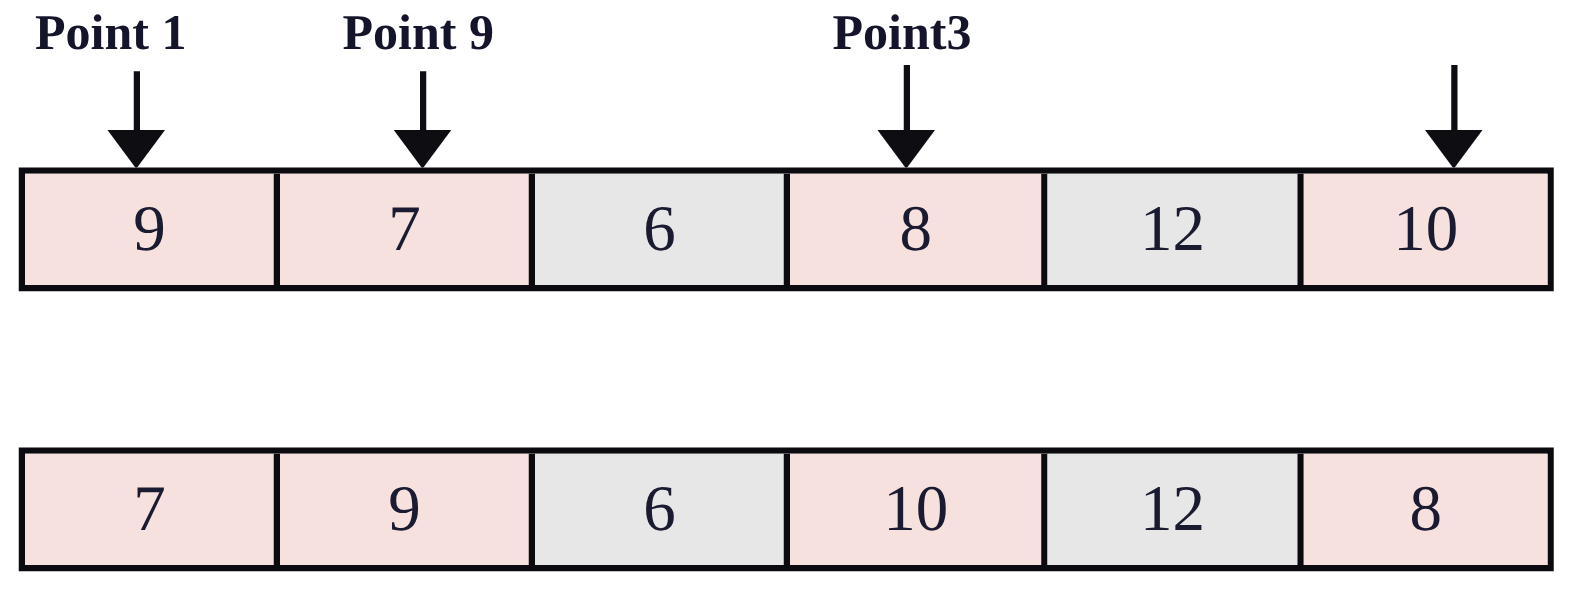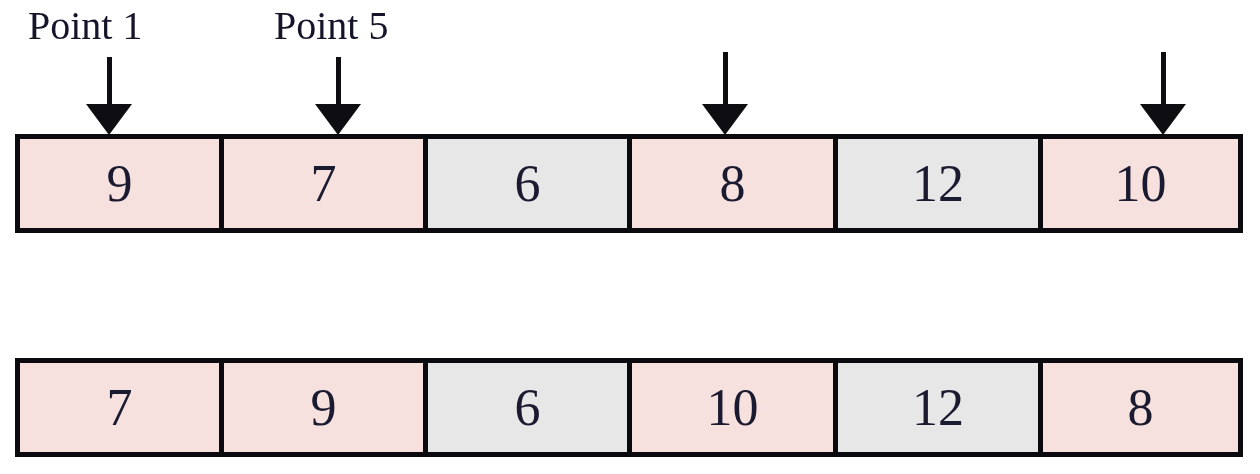--- a/index.html
+++ b/index.html
@@ -21,21 +21,21 @@
     height: 474px;
     background: #ffffff;
   }
 
   
   .point-label {
     position: absolute;
     font-family: "Liberation Serif", "DejaVu Serif", serif;
     font-size: 40px;
     line-height: 44px;
-    font-weight: 400;
+    font-weight: 700;
     color: #14142a;
     white-space: nowrap;
     letter-spacing: 0px;
   }
 
   
   .arrow {
     position: absolute;
     width: 46px;
   }
@@ -81,21 +81,22 @@
   }
   .cell.fill-pink { background: #f7e1de; }
   .cell.fill-gray { background: #e7e7e7; }
 </style>
 </head>
 <body>
 
 <div id="canvas">
 
   <div class="point-label" style="left:28px; top:4px;">Point 1</div>
-  <div class="point-label" style="left:274px; top:4px;">Point 5</div>
+  <div class="point-label" style="left:274px; top:4px;">Point 9</div>
+  <div class="point-label" style="left:666px; top:4px;">Point3</div>
 
   <div class="arrow" style="left:86px; top:57px; height:78px;">
     <div class="shaft" style="height:50px;"></div>
     <div class="head" style="top:47px;"></div>
   </div>
 
   <div class="arrow" style="left:315px; top:57px; height:78px;">
     <div class="shaft" style="height:50px;"></div>
     <div class="head" style="top:47px;"></div>
   </div>

